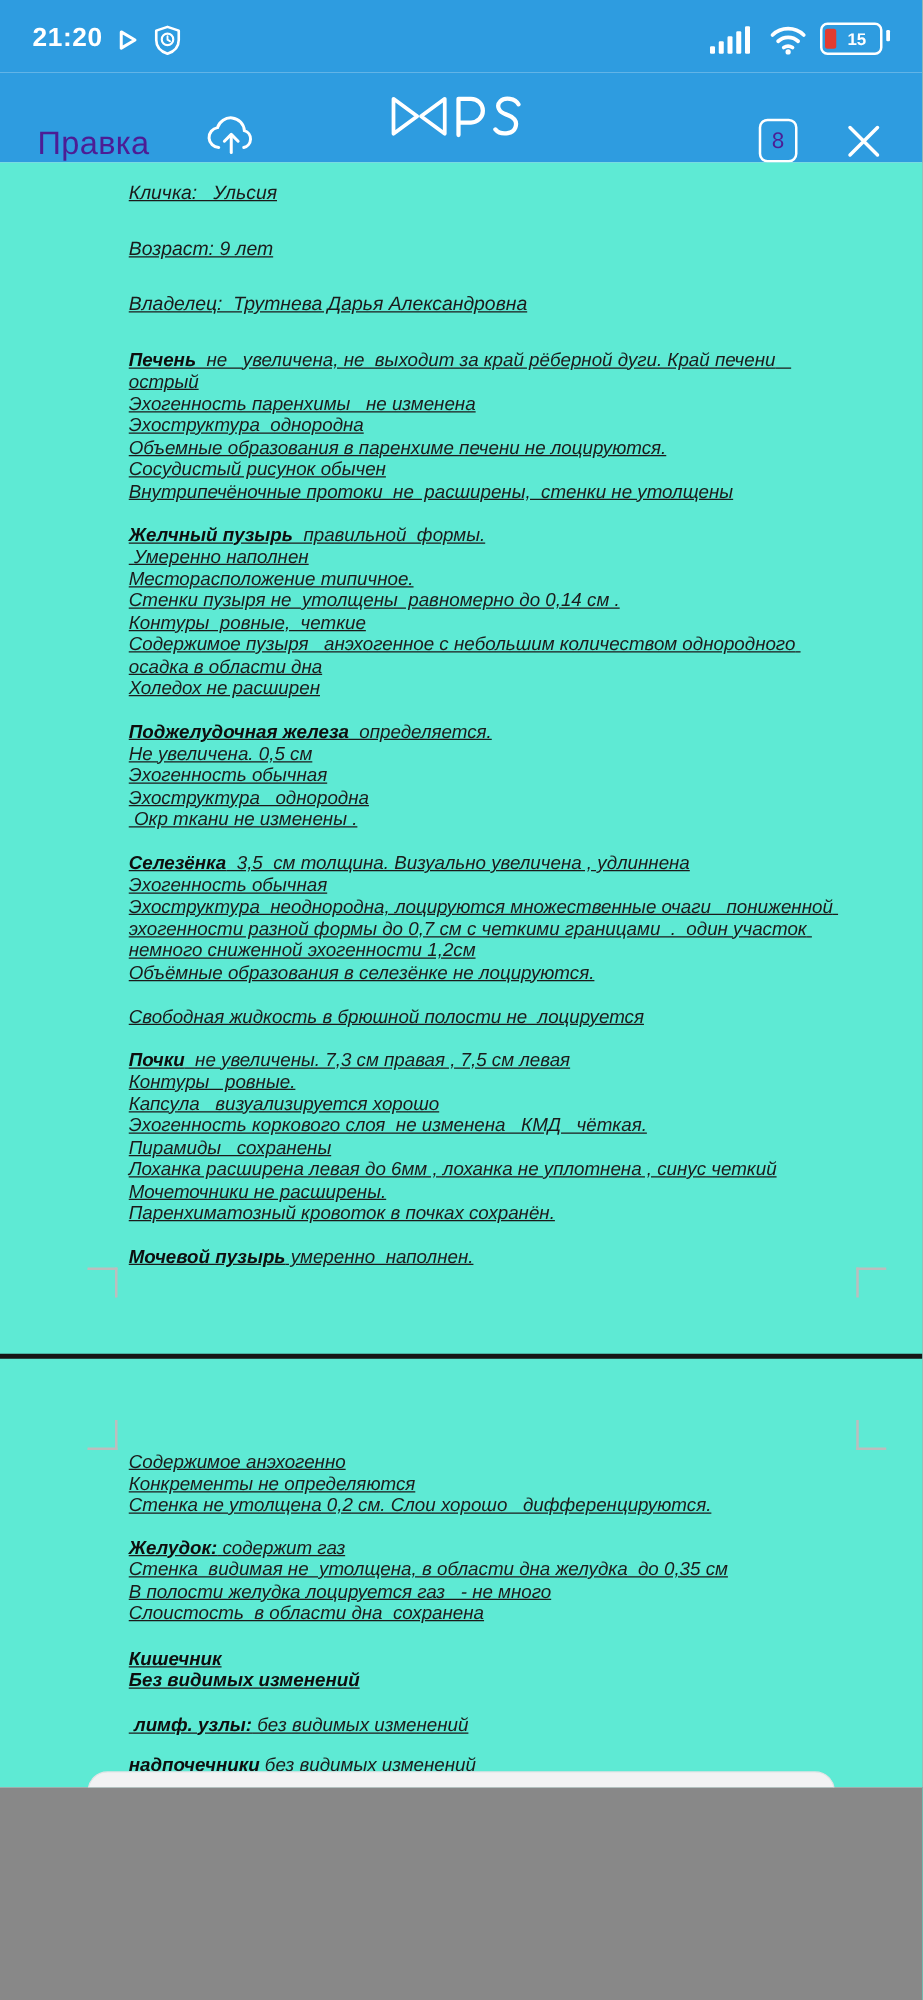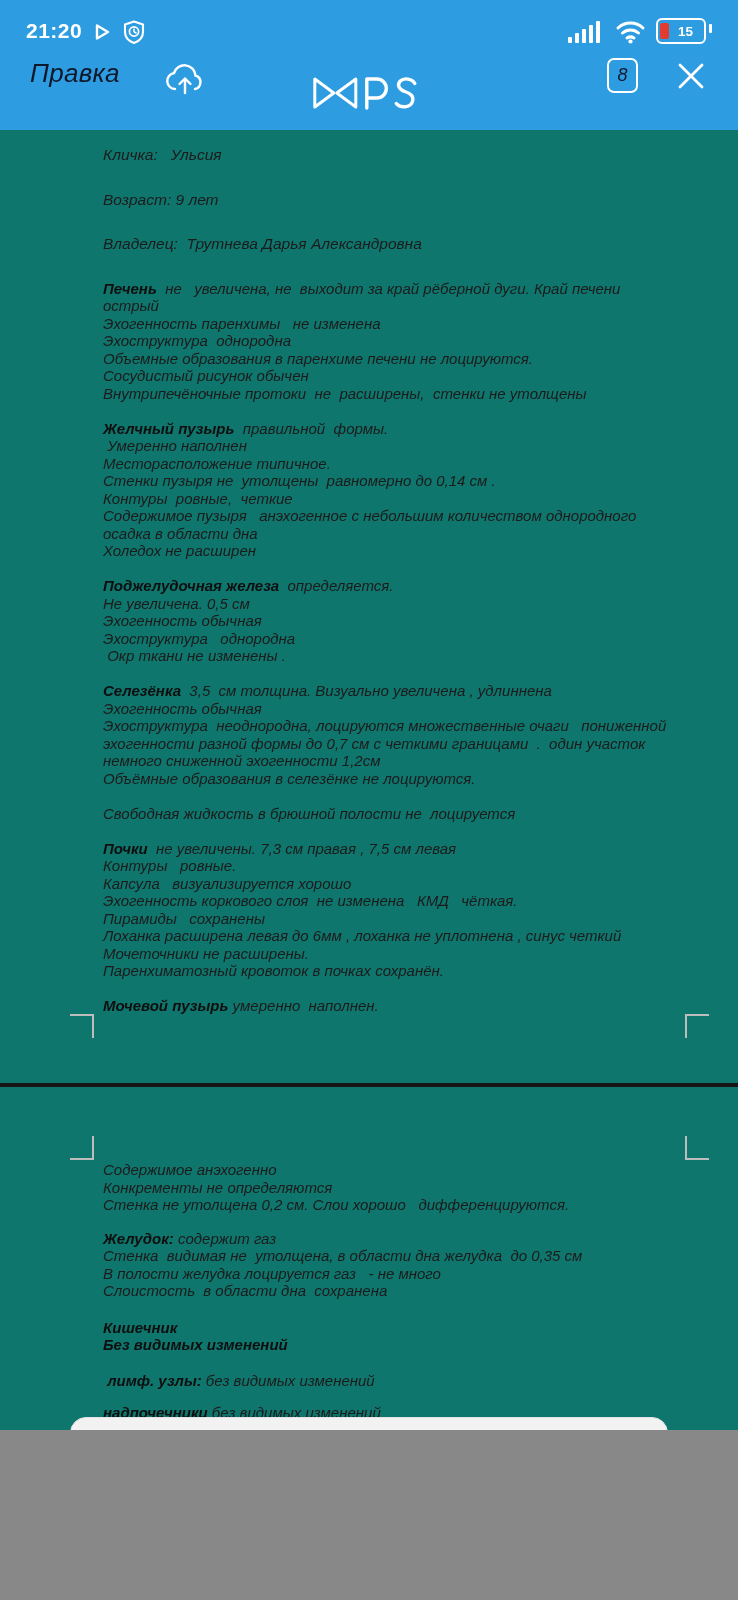--- a/index.html
+++ b/index.html
@@ -12,31 +12,31 @@
   .sb-time{font-size:21px;font-weight:600;letter-spacing:.5px;margin-top:4px;}
   .sb-ico{margin-left:12px;margin-top:5px;display:flex;align-items:center;}
   .sb-spacer{flex:1;}
   .battery{position:relative;width:46px;height:22px;border:2px solid #fff;border-radius:6px;
            margin-left:10px;margin-top:4px;display:flex;align-items:center;overflow:hidden;}
   .battery .fill{width:9px;height:16px;background:#E23B30;margin-left:2px;border-radius:2px;}
   .battery .pct{flex:1;text-align:center;font-size:13.5px;font-weight:700;color:#fff;padding-right:2px;}
   .bat-wrap{position:relative;margin-right:6px;}
 
   .appbar{position:absolute;top:58px;left:0;right:0;height:72px;background:#2E9CE0;
-          display:flex;align-items:flex-start;color:#0f172a;font-style:italic;}
+          display:flex;align-items:flex-end;color:#4c1d95;}
   .ab-edit{font-size:26px;margin-left:30px;letter-spacing:.3px;}
   .ab-upload{margin-left:44px;margin-top:2px;}
   .wps-logo{position:absolute;left:50%;transform:translateX(-52%);top:16px;}
   .ab-right{margin-left:auto;display:flex;align-items:center;}
   .badge8{width:27px;height:31px;border:2.5px solid #fff;border-radius:7px;display:flex;
           align-items:center;justify-content:center;font-size:18px;font-weight:500;}
   .ab-close{margin-left:38px;margin-right:32px;display:flex;}
 
   
-  .doc{position:absolute;top:130px;left:0;right:0;bottom:0;background:#0f766e;color:#1b1b1b;}
+  .doc{position:absolute;top:130px;left:0;right:0;bottom:0;background:#5eead4;color:#1b1b1b;text-decoration:underline;}
   .page{box-sizing:border-box;padding-left:103px;padding-right:52px;font-style:italic;
         font-size:15px;line-height:17.5px;}
   .page p{margin:0;white-space:pre-wrap;}
   .page1{height:953px;overflow:hidden;padding-top:16px;}
   .page2{padding-top:74px;overflow:hidden;}
   .meta{margin-bottom:27px !important;font-size:15.5px;}
   .doc-title{font-style:normal;font-weight:700;font-size:22px;line-height:26px;text-align:center;
              margin:6px 0 15px 0 !important;color:#111;}
   .sec{margin-top:17.5px !important;}
   .sec2{margin-top:16px !important;}

